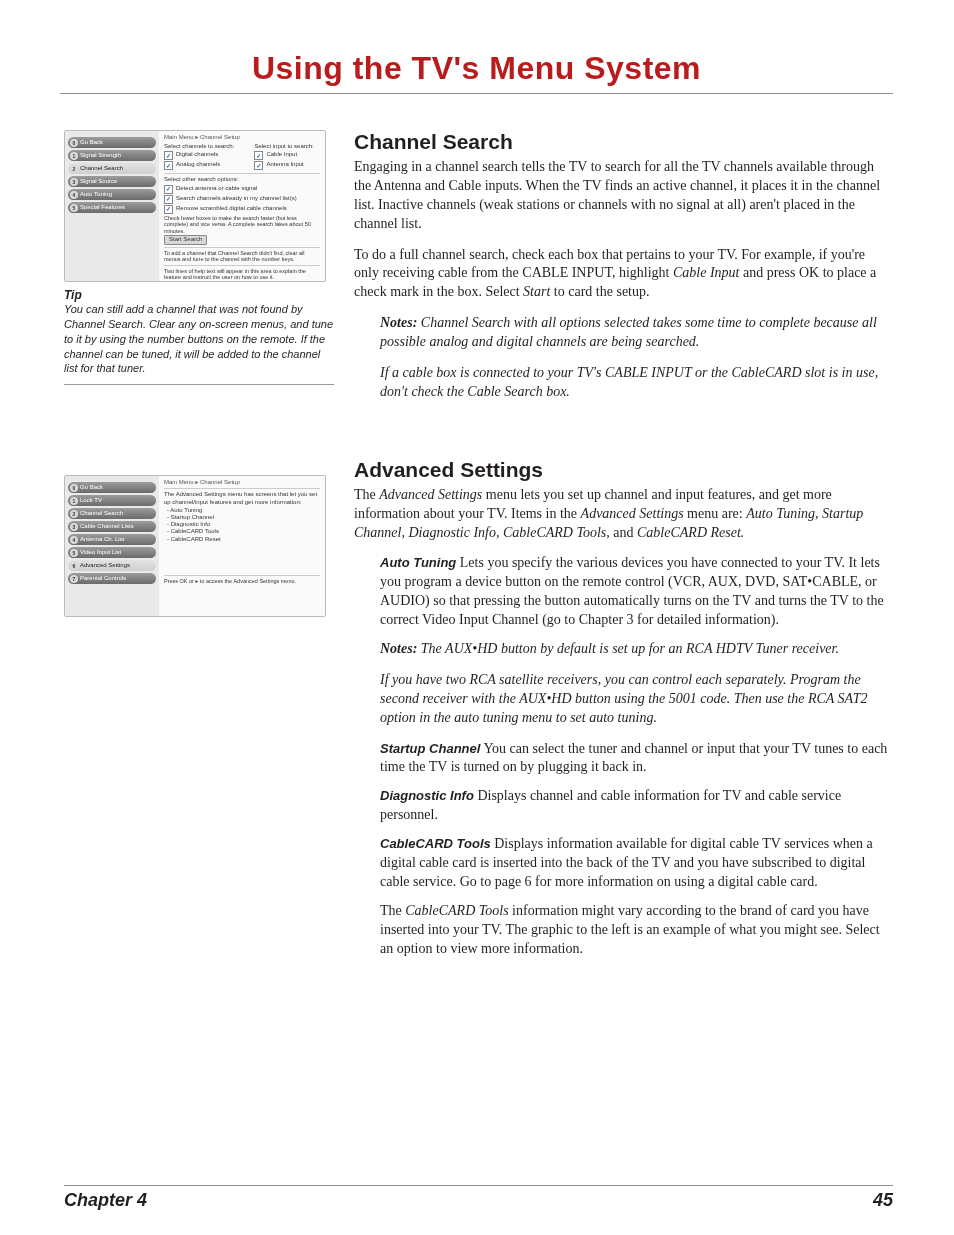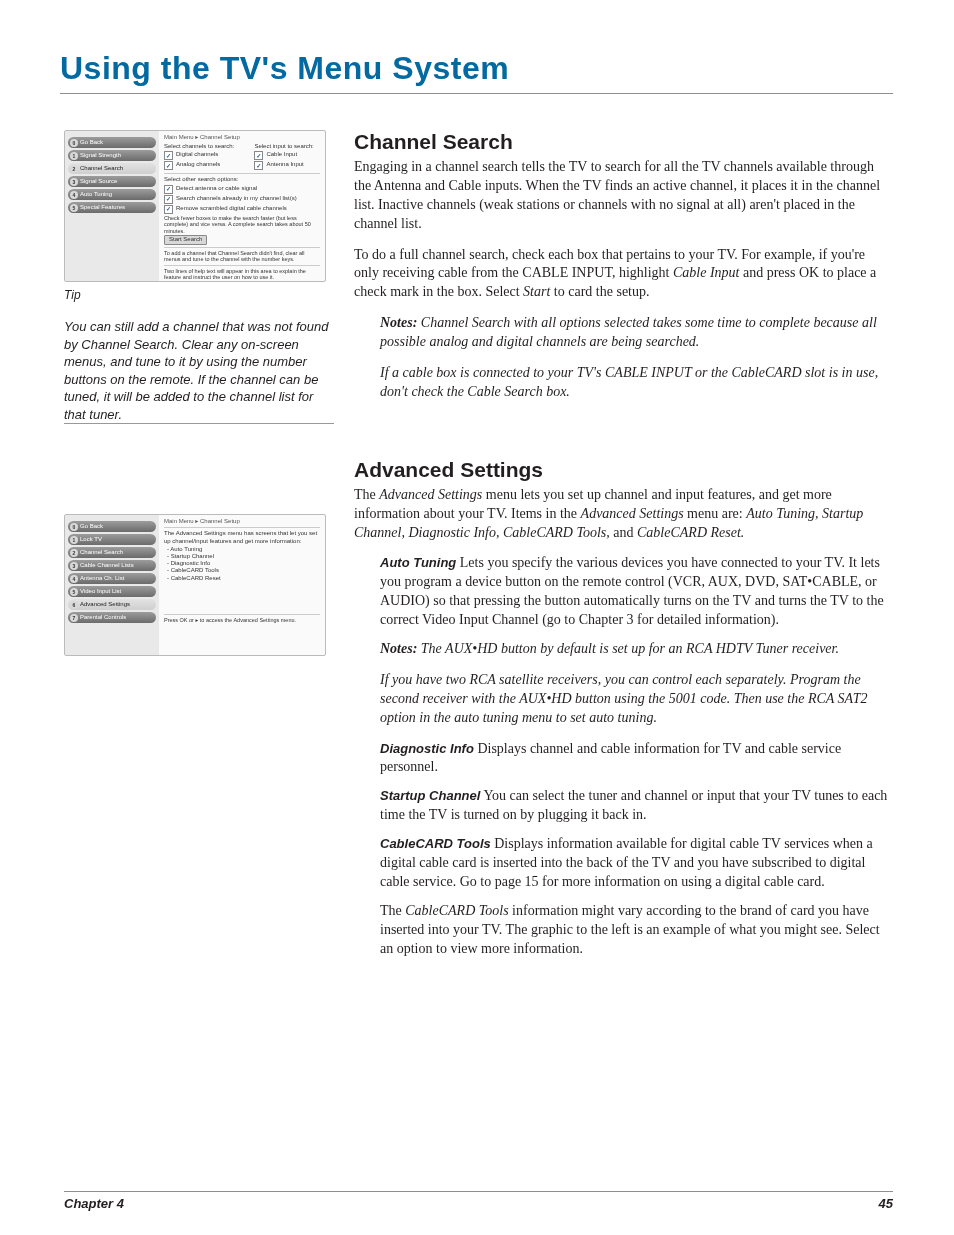--- a/index.html
+++ b/index.html
@@ -20,25 +20,25 @@
     width: 953px;
     height: 1235px;
   }
 
   
   .running-head {
     position: absolute;
     top: 50px;
     right: 60px;
     left: 60px;
-    text-align: left;
+    text-align: center;
     font-family: "Arial Black", Arial, sans-serif;
     font-weight: 900;
     font-size: 32px;
-    color: #0369a1;
+    color: #b91c1c;
     letter-spacing: 0.5px;
     border-bottom: 1px solid #8f8f8f;
     padding-bottom: 6px;
   }
 
   
   .content {
     position: absolute;
     top: 130px;
     left: 64px;
@@ -120,32 +120,33 @@
   .panel .div { height: 0; border-top: 1px solid #ccc; margin: 2px 0; }
   .panel ul { margin: 1px 0 0 0; padding: 0 0 0 3px; list-style: none; }
   .panel ul li::before { content: "- "; }
   .panel ul li { font-size: 6px; }
 
   .mini-ui.second { height: 140px; margin-top: 0; }
 
   
   .tip-head {
     font-family: Verdana, Arial, sans-serif;
-    font-weight: normal;
+    font-weight: bold;
     font-style: italic;
     font-size: 12px;
     margin-top: 4px;
-    margin-bottom: 16px;
+    margin-bottom: 0;
   }
   .tip-body {
     font-style: italic;
     font-family: Verdana, Arial, sans-serif;
-    font-size: 13px;
+    font-size: 11px;
     line-height: 1.35;
     border-bottom: 1px solid #999;
+    padding-bottom: 8px;
     margin-bottom: 90px;
   }
 
   
   h2.section {
     font-family: Verdana, Arial, sans-serif;
     font-weight: bold;
     font-size: 21px;
     margin: 0 0 4px 0;
   }
@@ -172,21 +173,21 @@
   .gap { height: 44px; }
 
   
   .footer {
     position: absolute;
     left: 64px; right: 60px; bottom: 24px;
     border-top: 1px solid #8f8f8f;
     padding-top: 4px;
     font-family: Verdana, Arial, sans-serif;
     font-style: italic;
-    font-size: 13px;
+    font-size: 18px;
     font-weight: bold;
     display: flex;
     justify-content: space-between;
   }
 
   em { font-style: italic; }
 </style>
 </head>
 <body>
 
@@ -356,29 +357,29 @@
       <p class="sub-block">
         <span class="lead-sans">Auto Tuning</span><span>   Lets you specify the various devices you have connected to your TV. It lets you program a device button on the remote control (VCR, AUX, DVD, SAT•CABLE, or AUDIO) so that pressing the button automatically turns on the TV and turns the TV to the correct Video Input Channel (go to Chapter 3 for detailed information).</span>
       </p>
 
       <p class="note-block">
         <span class="lead">Notes:</span><span> The AUX•HD button by default is set up for an RCA HDTV Tuner receiver.</span>
       </p>
       <p class="note-block">If you have two RCA satellite receivers, you can control each separately. Program the second receiver with the AUX•HD button using the 5001 code. Then use the RCA SAT2 option in the auto tuning menu to set auto tuning.</p>
 
       <p class="sub-block">
+        <span class="lead-sans">Startup Channel</span><span>   You can select the tuner and channel or input that your TV tunes to each time the TV is turned on by plugging it back in.</span>
+      </p>
+
+      <p class="sub-block">
         <span class="lead-sans">Diagnostic Info</span><span>   Displays channel and cable information for TV and cable service personnel.</span>
       </p>
 
       <p class="sub-block">
-        <span class="lead-sans">Startup Channel</span><span>   You can select the tuner and channel or input that your TV tunes to each time the TV is turned on by plugging it back in.</span>
-      </p>
-
-      <p class="sub-block">
-        <span class="lead-sans">CableCARD Tools</span><span>   Displays information available for digital cable TV services when a digital cable card is inserted into the back of the TV and you have subscribed to digital cable service. Go to page 15 for more information on using a digital cable card.</span>
+        <span class="lead-sans">CableCARD Tools</span><span>   Displays information available for digital cable TV services when a digital cable card is inserted into the back of the TV and you have subscribed to digital cable service. Go to page 6 for more information on using a digital cable card.</span>
       </p>
 
       <p class="sub-block">
         <span>The </span><em>CableCARD Tools</em><span> information might vary according to the brand of card you have inserted into your TV. The graphic to the left is an example of what you might see. Select an option to view more information.</span>
       </p>
 
     </div>
   </div>
 
   <div class="footer">

